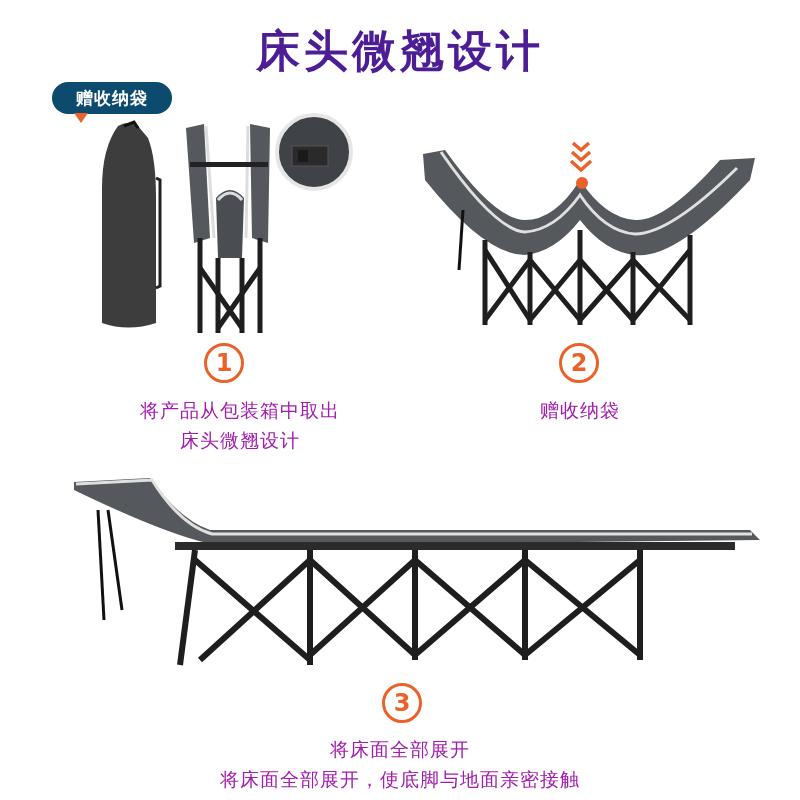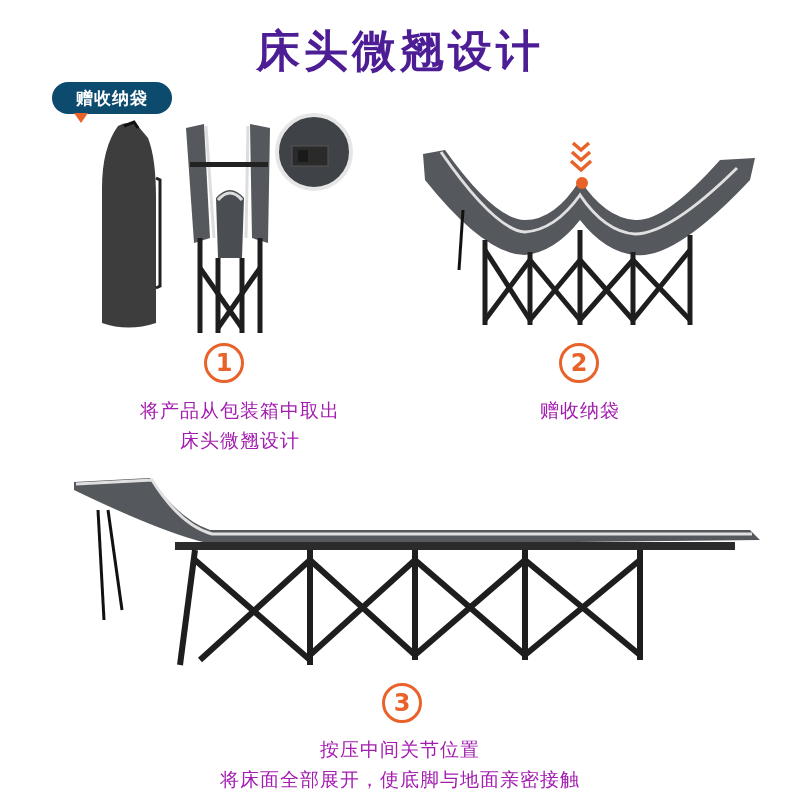--- a/index.html
+++ b/index.html
@@ -106,15 +106,15 @@
       <line x1="455" y1="90" x2="345" y2="185"></line>
     <line x1="455" y1="90" x2="570" y2="185"></line>
       <line x1="570" y1="90" x2="455" y2="185"></line>
   </g>
   <path d="M28 40 L34 150" stroke="#111" stroke-width="3"></path>
   <path d="M38 40 L52 140" stroke="#111" stroke-width="3"></path>
 </svg>
 
 <div class="step-num" style="left:382px;top:683px">3</div>
 <div class="caption" style="left:150px;top:734px;width:500px">
-  <div>按压中间关节位置</div>
+  <div>将床面全部展开</div>
   <div>将床面全部展开，使底脚与地面亲密接触</div>
 </div>
 
 </body></html>

